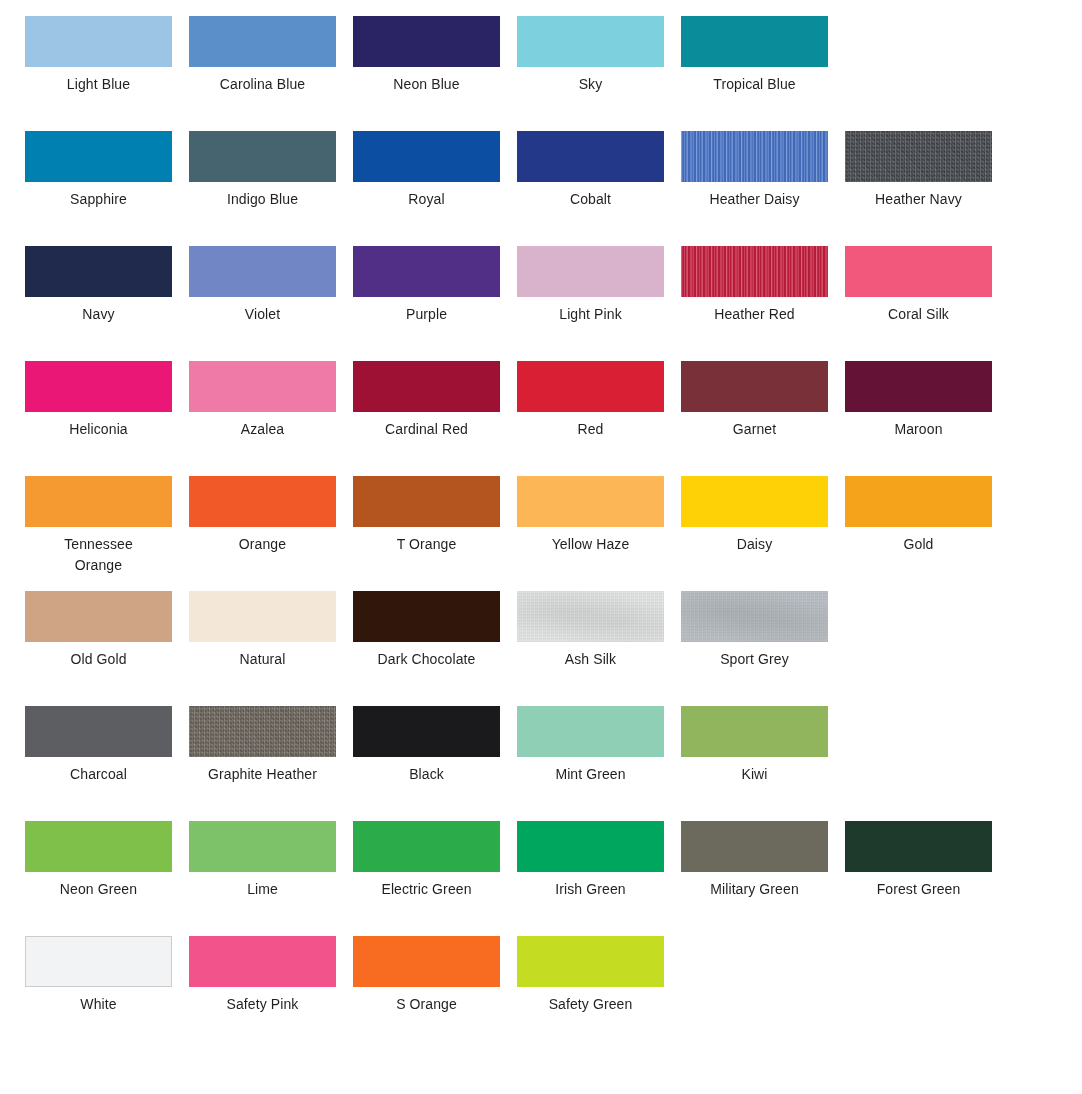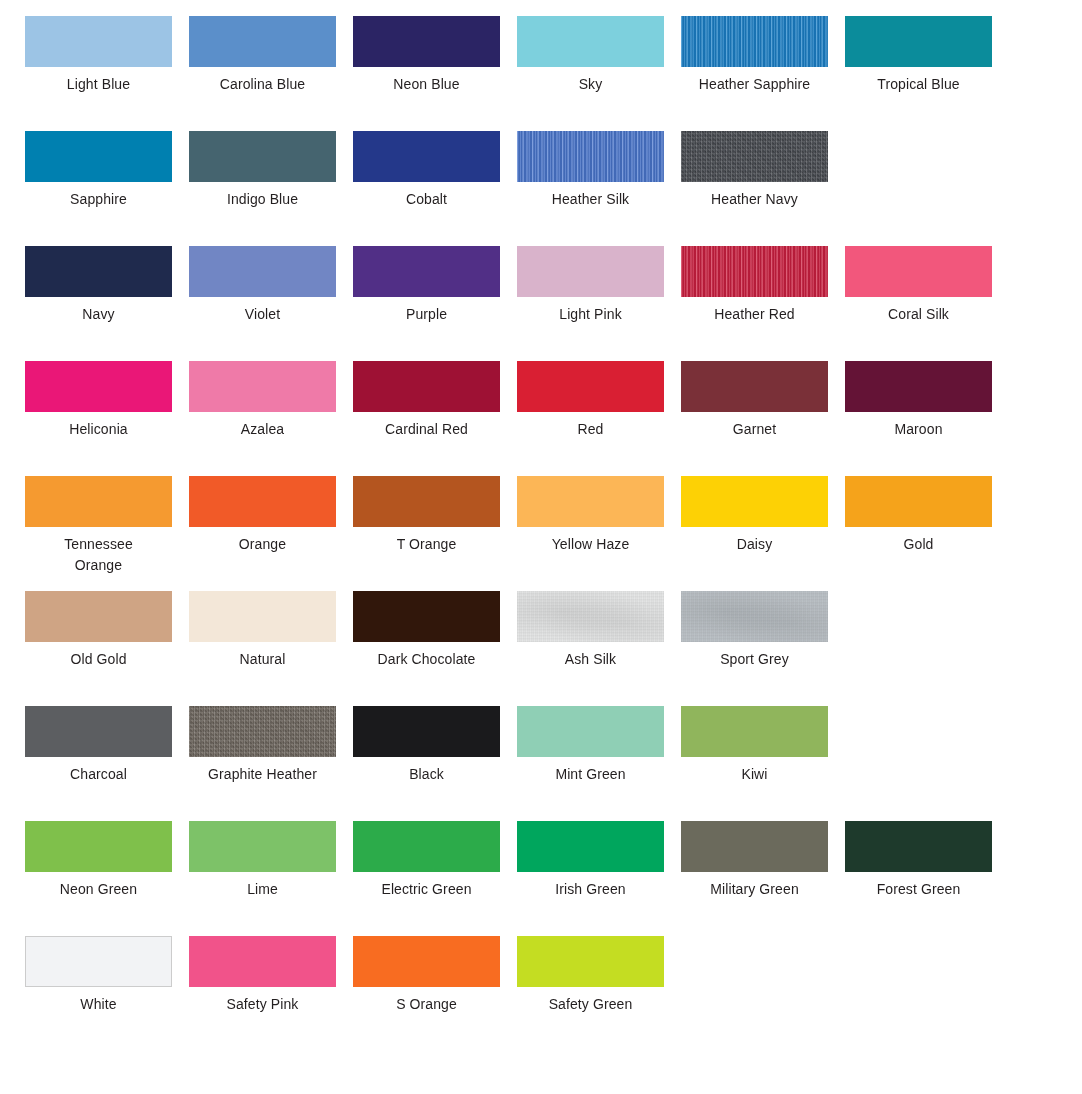--- a/index.html
+++ b/index.html
@@ -118,48 +118,46 @@
       </div>
       <div class="swatch-cell">
         <div class="swatch-chip" style="background-color: rgb(43, 36, 100);"></div>
         <div class="swatch-label">Neon Blue</div>
       </div>
       <div class="swatch-cell">
         <div class="swatch-chip" style="background-color: rgb(125, 208, 221);"></div>
         <div class="swatch-label">Sky</div>
       </div>
       <div class="swatch-cell">
-        <div class="swatch-chip" style="background-color: rgb(27, 129, 201);">
-          <div class="tex tex-vert"></div>
-        </div>
-        <div class="swatch-label">Heather Sapphire</div>
-      </div>
-      <div class="swatch-cell">
         <div class="swatch-chip" style="background-color: rgb(11, 140, 155);"></div>
         <div class="swatch-label">Tropical Blue</div>
       </div>
     </div>
     <div class="swatch-row">
       <div class="swatch-cell">
         <div class="swatch-chip" style="background-color: rgb(0, 128, 176);"></div>
         <div class="swatch-label">Sapphire</div>
       </div>
       <div class="swatch-cell">
         <div class="swatch-chip" style="background-color: rgb(69, 100, 111);"></div>
         <div class="swatch-label">Indigo Blue</div>
       </div>
       <div class="swatch-cell">
+        <div class="swatch-chip" style="background-color: rgb(11, 78, 162);"></div>
+        <div class="swatch-label">Royal</div>
+      </div>
+      <div class="swatch-cell">
         <div class="swatch-chip" style="background-color: rgb(36, 56, 138);"></div>
         <div class="swatch-label">Cobalt</div>
       </div>
       <div class="swatch-cell">
         <div class="swatch-chip" style="background-color: rgb(74, 119, 207);">
           <div class="tex tex-vert"></div>
         </div>
-        <div class="swatch-label">Heather Silk</div>
+        <div class="swatch-label">Heather Daisy</div>
       </div>
       <div class="swatch-cell">
         <div class="swatch-chip" style="background-color: rgb(59, 63, 70);">
           <div class="tex tex-marl"></div>
         </div>
         <div class="swatch-label">Heather Navy</div>
       </div>
     </div>
     <div class="swatch-row">
       <div class="swatch-cell">

